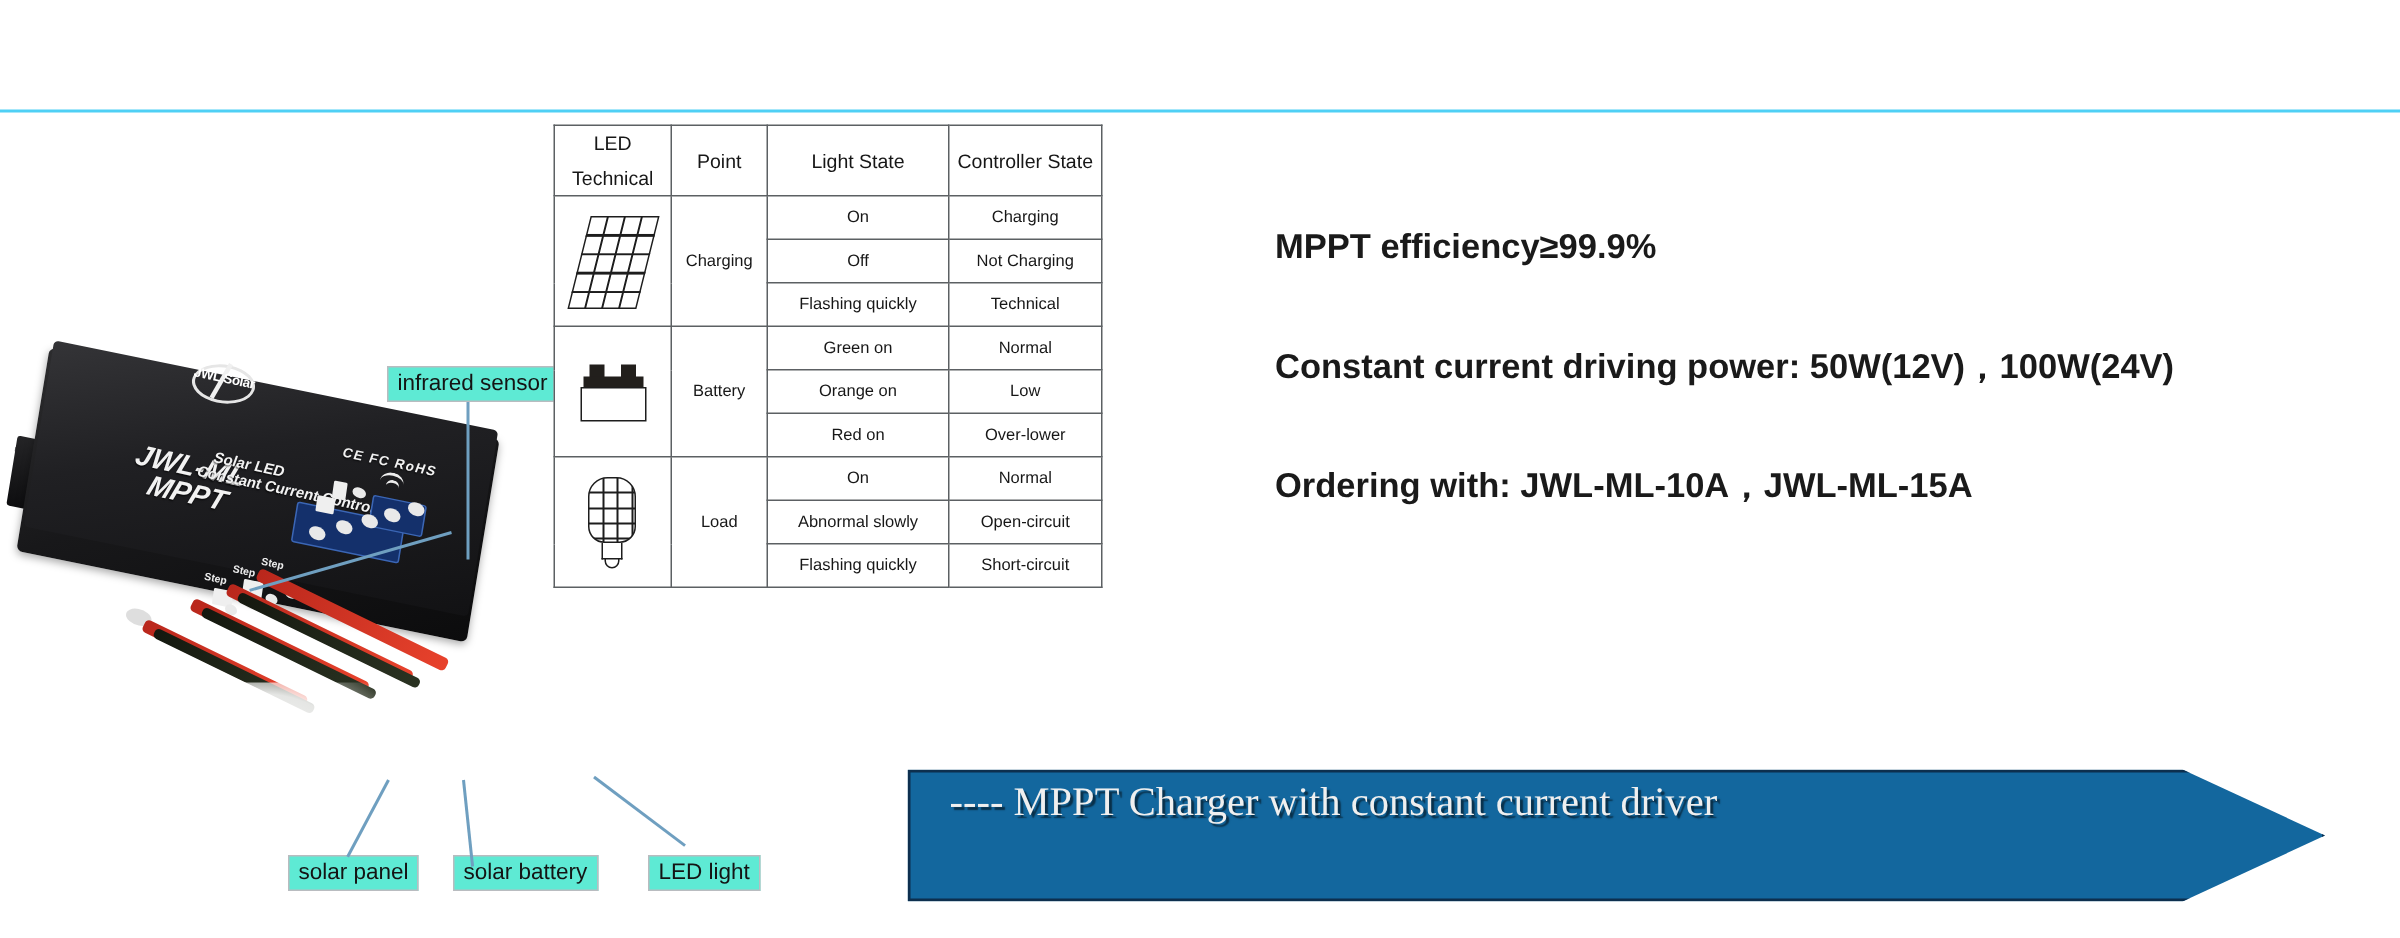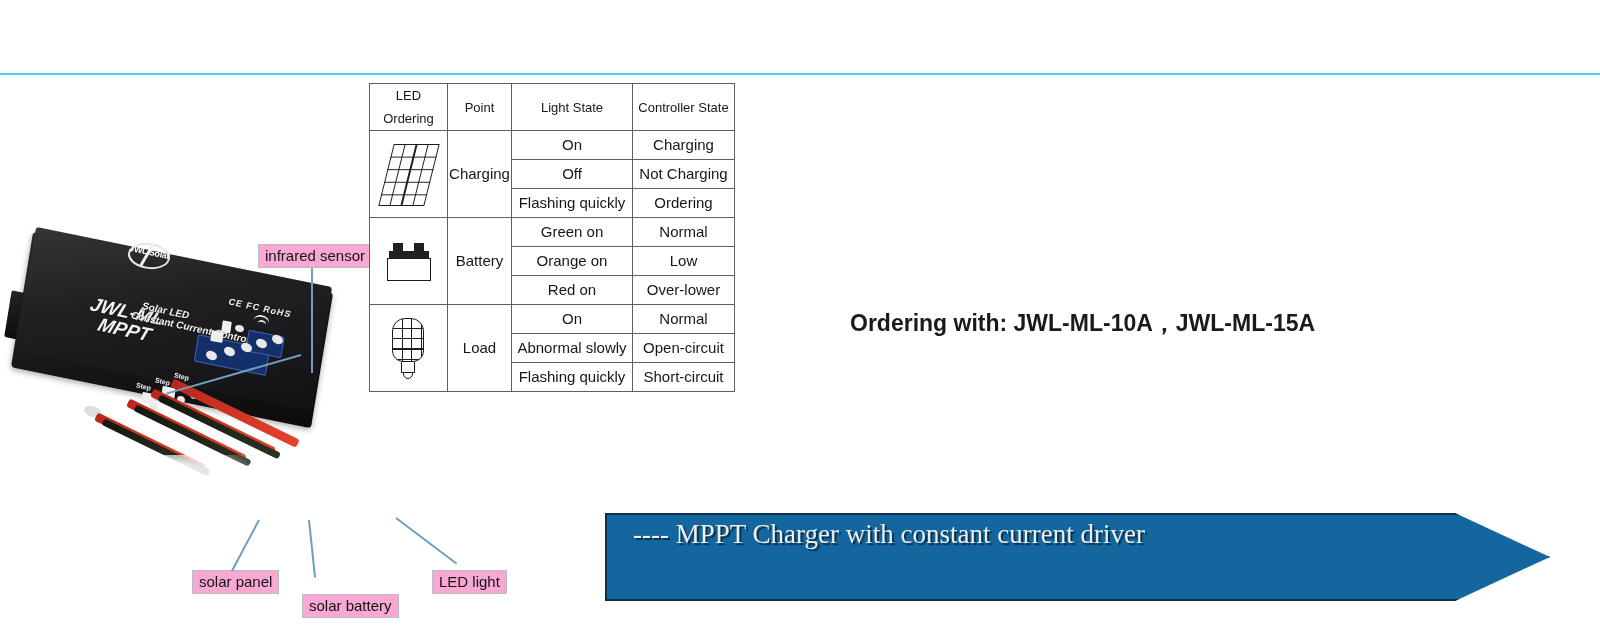--- a/index.html
+++ b/index.html
@@ -104,39 +104,39 @@
   .cable-fade{
     position:absolute;left:120px;top:240px;width:150px;height:95px;
     background:radial-gradient(ellipse at 35% 40%, rgba(255,255,255,.97) 0%, rgba(255,255,255,.88) 38%, rgba(255,255,255,0) 72%);
     pointer-events:none;
   }
 
   
   .callout{
     position:absolute;
     border:1px solid #b9bcc0;
-    background:#f9a8d4;
+    background:#5eead4;
     font-size:15px;
     color:#141414;
     padding:2px 6px 3px 6px;
     white-space:nowrap;
     font-family:"Liberation Sans", sans-serif;
   }
   .leader{position:absolute;background:#6f9fc0;}
 
   
   .spec-table{
     position:absolute;left:369px;top:83px;
     border-collapse:collapse;
     background:#fff;
   }
   .spec-table td,.spec-table th{
     border:1px solid #5c6063;
     font-family:"Liberation Sans", sans-serif;
-    font-size:15px;
+    font-size:11px;
     color:#171717;
     text-align:center;
     font-weight:normal;
     padding:0;
     height:28px;
     line-height:28px;
   }
   .spec-table th{height:23px;line-height:23px;font-size:13px;}
   .col-led{width:77px;}
   .col-point{width:63px;}
@@ -283,32 +283,32 @@
     <div class="cable" style="left:172px;top:163px;width:140px;height:9px;background:linear-gradient(90deg,#b9271c,#e8422c);transform:rotate(26deg);"></div>
     <div class="cable-fade"></div>
   </div>
 
   <div class="callout" style="left:258px;top:244px;">infrared sensor</div>
   <div class="leader" style="left:311px;top:268px;width:2px;height:105px;"></div>
 
   <div class="callout" style="left:192px;top:570px;">solar panel</div>
   <div class="leader" style="left:258px;top:520px;width:2px;height:58px;transform:rotate(28deg);transform-origin:top center;"></div>
 
-  <div class="callout" style="left:302px;top:594px;">solar battery</div>
+  <div class="callout" style="left:302px;top:570px;">solar battery</div>
   <div class="leader" style="left:308px;top:520px;width:2px;height:58px;transform:rotate(-6deg);transform-origin:top center;"></div>
 
   <div class="callout" style="left:432px;top:570px;">LED light</div>
   <div class="leader" style="left:395px;top:518px;width:2px;height:76px;transform:rotate(-53deg);transform-origin:top center;"></div>
 
   <div class="leader" style="left:300px;top:355px;width:2px;height:140px;transform:rotate(74deg);transform-origin:top center;"></div>
 
   <table class="spec-table">
     <thead>
       <tr>
-        <th class="col-led">LED Ordering</th>
+        <th class="col-led">LED Technical</th>
         <th class="col-point">Point</th>
         <th class="col-light">Light State</th>
         <th class="col-ctrl">Controller State</th>
       </tr>
     </thead>
     <tbody>
 
       <tr>
         <td class="icon-cell" rowspan="3">
           <div class="ico-panel">
@@ -318,21 +318,21 @@
         <td rowspan="3">Charging</td>
         <td>On</td>
         <td>Charging</td>
       </tr>
       <tr>
         <td>Off</td>
         <td>Not Charging</td>
       </tr>
       <tr>
         <td>Flashing quickly</td>
-        <td>Ordering</td>
+        <td>Technical</td>
       </tr>
 
       <tr>
         <td class="icon-cell" rowspan="3">
           <div class="ico-batt">
             <div class="bnub1"></div>
               <div class="bnub2"></div>
             <div class="btop"></div>
               <div class="bbody"></div>
           </div>
@@ -366,20 +366,22 @@
         <td>Abnormal slowly</td>
         <td>Open-circuit</td>
       </tr>
       <tr>
         <td>Flashing quickly</td>
         <td>Short-circuit</td>
       </tr>
     </tbody>
   </table>
 
+  <div class="spec-text spec-1">MPPT efficiency≥99.9%</div>
+  <div class="spec-text spec-2">Constant current driving power: 50W(12V)，100W(24V)</div>
   <div class="spec-text spec-3">Ordering with: JWL-ML-10A，JWL-ML-15A</div>
 
   <div class="banner-wrap">
     <div class="banner-shape"></div>
     <div class="banner-line bl-1">---- MPPT Charger with constant current driver</div>
   </div>
 
 </div>
 
 </body></html>

